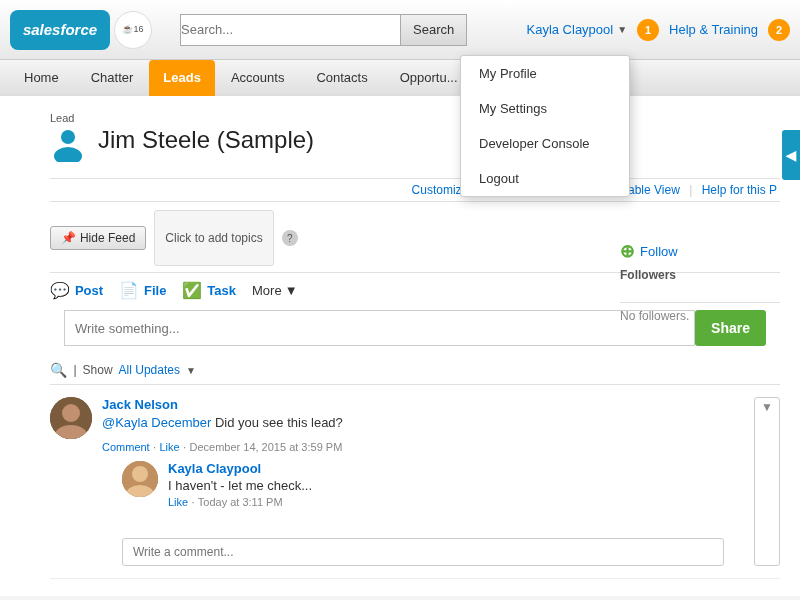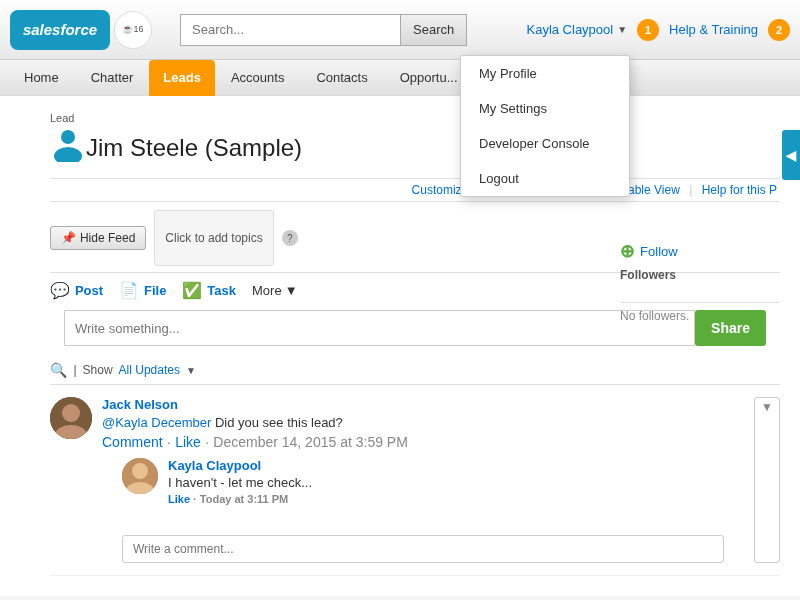--- a/index.html
+++ b/index.html
@@ -5,42 +5,42 @@
     * { box-sizing: border-box; margin: 0; padding: 0; }
     body { font-family: Arial, Helvetica, sans-serif; font-size: 13px; background: #f4f4f4; width: 800px; height: 600px; overflow: hidden; position: relative; }
 
     
     .header { background: linear-gradient(to bottom, #ffffff, #e8e8e8); border-bottom: 1px solid #ccc; height: 60px; display: flex; align-items: center; padding: 0 10px; gap: 10px; }
     .logo-area { display: flex; align-items: center; gap: 4px; min-width: 160px; }
     .sf-logo { background: #1798c1; border-radius: 8px; width: 100px; height: 40px; display: flex; align-items: center; justify-content: center; color: white; font-weight: bold; font-size: 15px; }
     .sf-logo span { color: #fff; font-style: italic; }
     .dreamforce-badge { background: #fff; border-radius: 50%; width: 38px; height: 38px; display: flex; align-items: center; justify-content: center; border: 1px solid #ddd; font-size: 9px; color: #555; text-align: center; line-height: 1.2; }
     .search-area { display: flex; align-items: center; gap: 0; flex: 1; max-width: 300px; }
-    .search-input { border: 1px solid #aaa; border-right: none; padding: 6px 11px; font-size: 13px; width: 220px; color: #888; height: 32px; }
+    .search-input { border: 1px solid #aaa; border-right: none; padding: 6px 0; font-size: 13px; width: 220px; color: #888; height: 32px; }
     .search-btn { background: linear-gradient(to bottom, #f0f0f0, #d8d8d8); border: 1px solid #aaa; padding: 5px 12px; cursor: pointer; font-size: 13px; color: #333; height: 32px; }
     .user-name { color: #0070d2; font-size: 13px; cursor: pointer; display: flex; align-items: center; gap: 4px; }
     .user-name .arrow { font-size: 10px; color: #555; }
     .help-training { color: #0070d2; font-size: 13px; cursor: pointer; }
 
     
     .nav-bar { background: linear-gradient(to bottom, #f5f5f5, #e0e0e0); border-bottom: 2px solid #ddd; height: 36px; display: flex; align-items: stretch; padding: 0 8px; }
     .nav-item { padding: 0 16px; display: flex; align-items: center; cursor: pointer; font-size: 13px; color: #333; border-bottom: 2px solid transparent; margin-bottom: -2px; }
     .nav-item.active { background: #f90; color: #fff; border-radius: 4px 4px 0 0; font-weight: bold; padding: 0 14px; }
     .nav-plus { padding: 0 10px; display: flex; align-items: center; cursor: pointer; color: #555; font-size: 16px; }
 
     
     .sidebar-arrow { position: absolute; right: 0; top: 130px; background: #1798c1; width: 18px; height: 50px; display: flex; align-items: center; justify-content: center; cursor: pointer; color: white; font-size: 14px; border-radius: 3px 0 0 3px; z-index: 5; }
 
     
     .main-content { padding: 8px 20px 8px 50px; background: #fff; min-height: 500px; }
 
     
     .lead-section { padding: 8px 0; border-bottom: 1px solid #e0e0e0; }
     .lead-type { font-size: 11px; color: #555; margin-bottom: 2px; }
-    .lead-title-row { display: flex; align-items: center; }
+    .lead-title-row { display: flex; gap: 12px; }
     .lead-icon { color: #1798c1; font-size: 32px; }
     .lead-name { font-size: 24px; color: #222; font-weight: normal; }
 
     
     .action-links { text-align: right; padding: 4px 0; font-size: 12px; color: #0070d2; border-bottom: 1px solid #e0e0e0; }
     .action-links span { margin: 0 3px; cursor: pointer; }
     .sep { color: #ccc; }
 
     
     .chatter-toolbar { display: flex; align-items: center; gap: 8px; padding: 8px 0 6px; border-bottom: 1px solid #e0e0e0; }
@@ -65,31 +65,31 @@
     .filter-link { color: #0070d2; cursor: pointer; }
     .filter-arrow { font-size: 10px; color: #555; cursor: pointer; }
 
     
     .feed-item { display: flex; gap: 10px; padding: 12px 0; border-bottom: 1px solid #eee; }
     .avatar-img { width: 42px; height: 42px; border-radius: 50%; background: #888; overflow: hidden; flex-shrink: 0; }
     .feed-content { flex: 1; }
     .feed-author { color: #0070d2; font-weight: bold; cursor: pointer; font-size: 13px; }
     .feed-text { font-size: 13px; color: #333; margin-top: 3px; }
     .feed-text .mention { color: #0070d2; cursor: pointer; }
-    .feed-meta { font-size: 14px; color: #888; margin-top: 4px; }
+    .feed-meta { font-size: 11px; color: #888; margin-top: 11px; }
     .feed-meta a { color: #0070d2; cursor: pointer; text-decoration: none; }
     .feed-dropdown { color: #888; cursor: pointer; font-size: 12px; border: 1px solid #ccc; padding: 2px 6px; border-radius: 3px; }
 
     
     .reply-item { margin-left: 20px; display: flex; gap: 10px; padding: 8px 0; }
     .reply-avatar { width: 36px; height: 36px; border-radius: 50%; background: #a08060; flex-shrink: 0; overflow: hidden; }
     .reply-content { flex: 1; }
     .reply-author { color: #0070d2; font-weight: bold; cursor: pointer; font-size: 13px; }
     .reply-text { font-size: 13px; color: #333; margin-top: 2px; }
-    .reply-meta { font-size: 11px; color: #888; margin-top: 3px; font-weight: bold; }
+    .reply-meta { font-size: 11px; color: #888; margin-top: 3px; }
     .reply-meta a { color: #0070d2; cursor: pointer; text-decoration: none; }
 
     
     .write-comment { margin-left: 20px; margin-top: 22px; }
     .comment-input { width: calc(100% - 20px); border: 1px solid #ccc; padding: 6px 10px; font-size: 12px; color: #aaa; border-radius: 3px; }
 
     
     .followers-panel { position: absolute; right: 20px; top: 240px; width: 160px; }
     .follow-btn { display: flex; align-items: center; gap: 5px; color: #0070d2; cursor: pointer; font-size: 13px; margin-bottom: 6px; }
     .follow-plus { color: #5aad39; font-size: 18px; font-weight: bold; }

